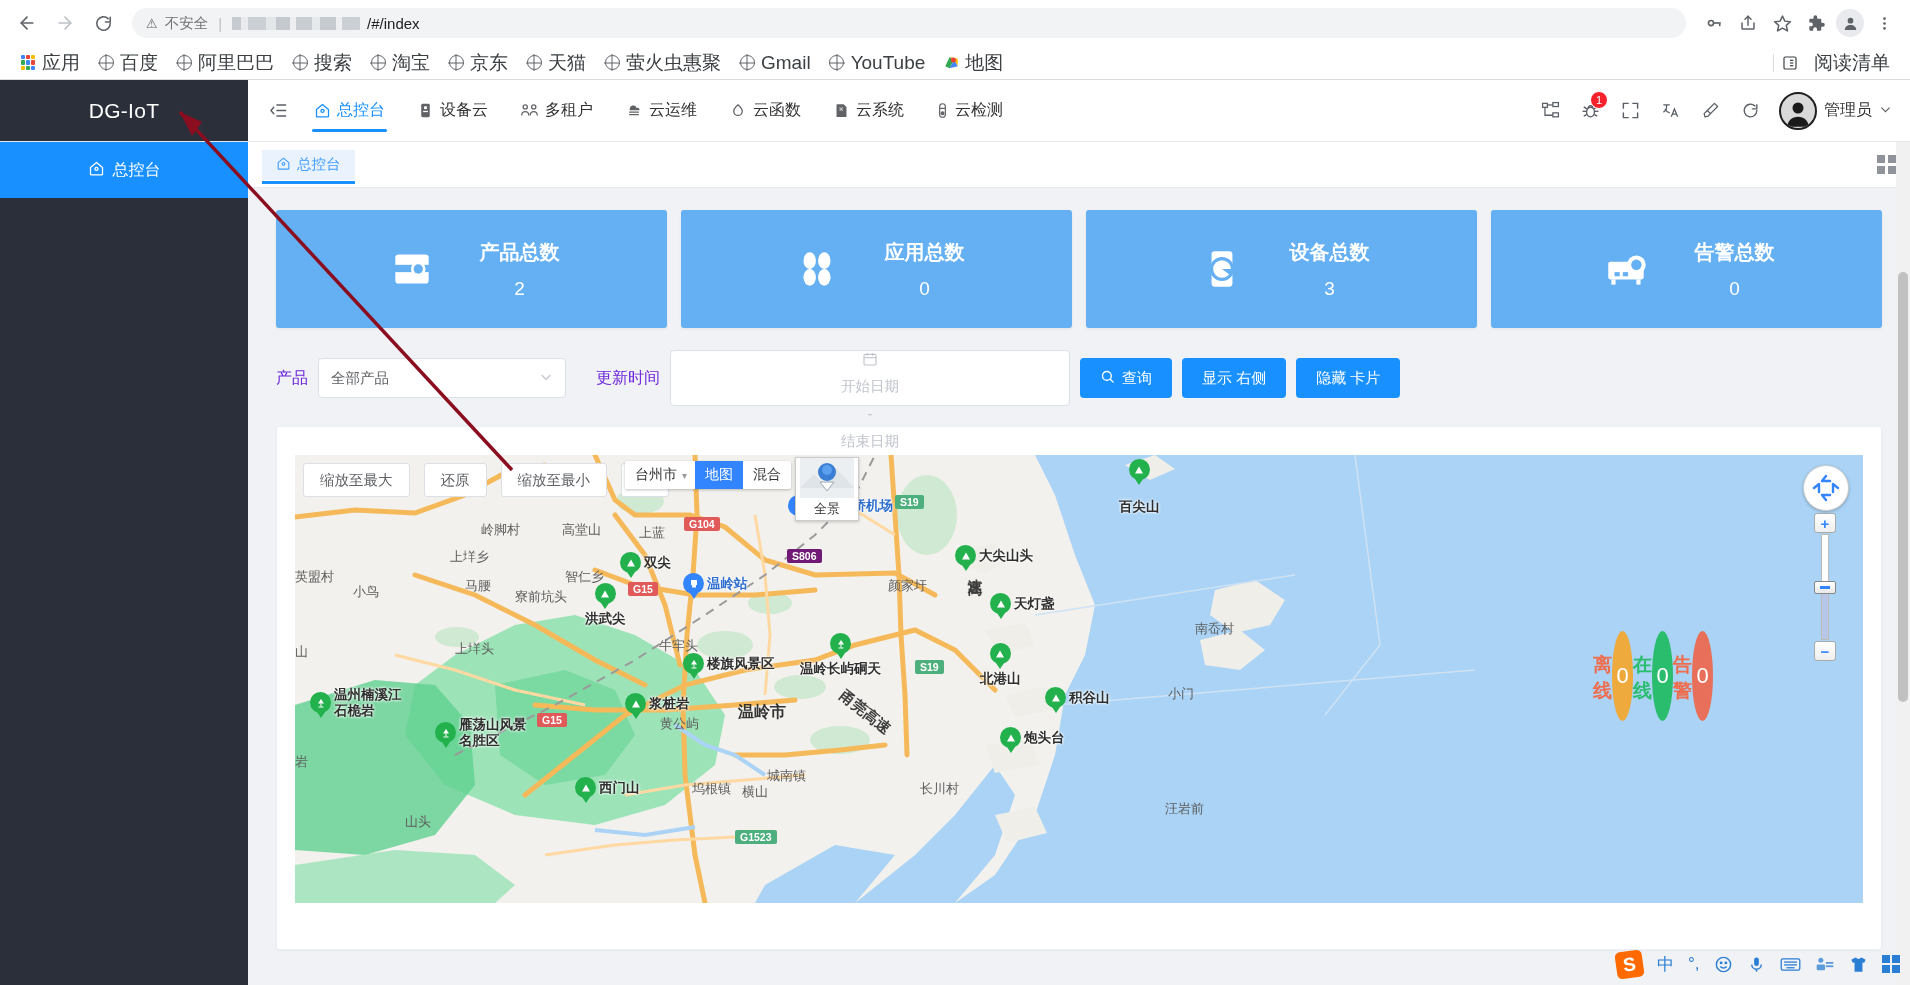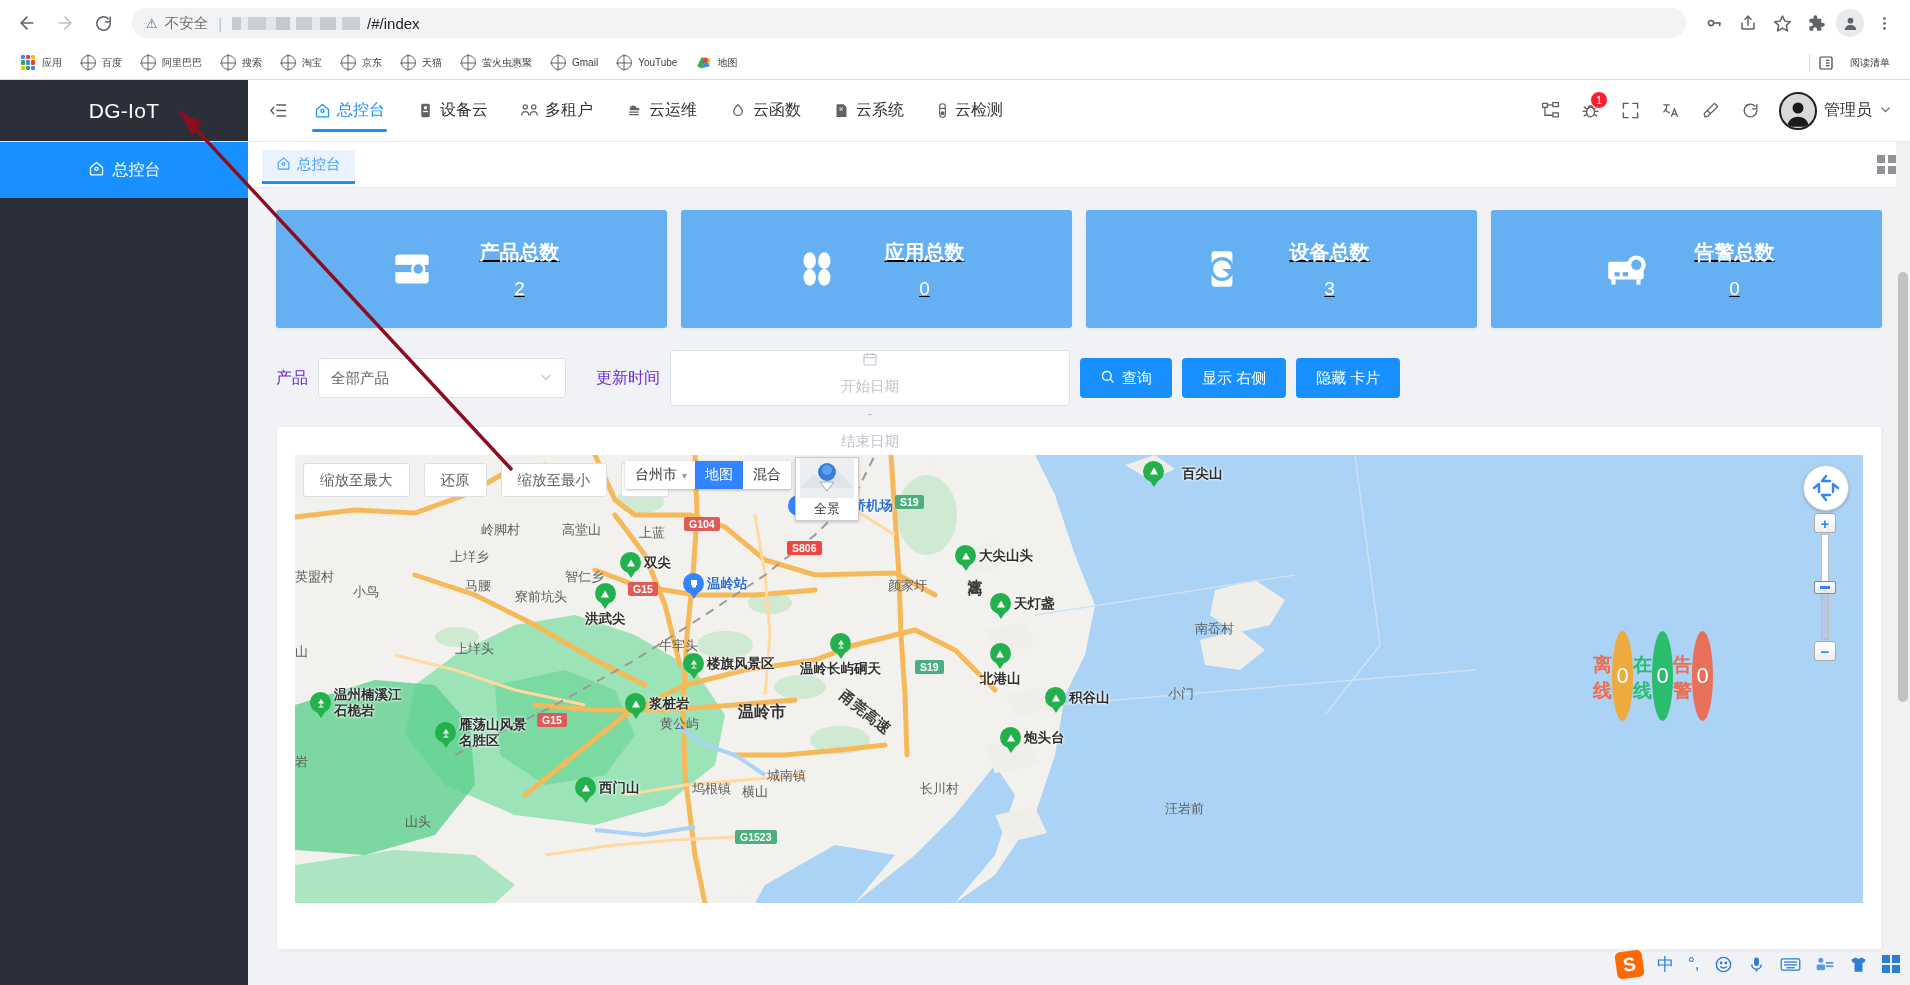--- a/index.html
+++ b/index.html
@@ -42,21 +42,21 @@
     width: 32px; height: 32px; display: flex; align-items: center; justify-content: center;
     color: #5f6368; border-radius: 50%;
   }
   .avatar-chip {
     width: 28px; height: 28px; border-radius: 50%; background: #e8eaed;
     display: flex; align-items: center; justify-content: center; color: #5f6368;
   }
   .bookmarks-bar {
     height: 34px; background: #fff; display: flex; align-items: center;
     padding: 0 12px; gap: 2px; border-bottom: 1px solid #dadce0;
-    font-size: 10px; color: #3c4043;
+    font-size: 19px; color: #3c4043;
   }
   .bm { display: flex; align-items: center; gap: 6px; padding: 4px 8px; border-radius: 4px; white-space: nowrap; }
   .bm-ico { width: 16px; height: 16px; display: flex; align-items: center; justify-content: center; flex: none; }
   .apps-grid {
     width: 15px; height: 15px;
     display: grid; grid-template-columns: repeat(3, 1fr); grid-template-rows: repeat(3, 1fr); gap: 1.4px;
   }
   .apps-grid i { display: block; border-radius: 1px; }
   .globe {
     width: 15px; height: 15px; border-radius: 50%; border: 1.6px solid #5f6368;
@@ -146,21 +146,20 @@
   .dots4 i { width: 8px; height: 8px; background: #909399; display: block; }
 
   .panel { padding: 22px 28px 0 28px; }
 
   
   .stat-row { display: flex; gap: 14px; }
   .stat-card {
     flex: 1; height: 118px; background: #64b0f2; border-radius: 3px;
     display: flex; align-items: center; justify-content: center; gap: 40px;
     box-shadow: 0 1px 3px rgba(0,0,0,.06);
-    text-decoration: underline;
   }
   .stat-icon { width: 56px; height: 56px; display: flex; align-items: center; justify-content: center; }
   .stat-text { text-align: center; color: #fff; }
   .stat-label { font-size: 20px; font-weight: bold; margin-bottom: 12px; }
   .stat-value { font-size: 19px; font-weight: 300; }
 
   
   .filter-row { display: flex; align-items: center; gap: 10px; margin-top: 22px; }
   .f-label { font-size: 16px; font-weight: normal; color: #6d28d9; }
   .select-box {
@@ -278,21 +277,21 @@
   }
   .pin.blue { background: #3385ff; }
   .pin.blue::after { border-top-color: #3385ff; }
   .poi-txt { font-size: 13.5px; color: #2f2f2f; font-weight: bold; text-shadow: 0 0 3px #fff, 0 0 3px #fff; }
   .road-badge {
     position: absolute; font-size: 10.5px; color: #fff; padding: 1px 5px; border-radius: 2px;
     z-index: 13; font-weight: bold;
   }
   .rb-red { background: #e05a5a; }
   .rb-green { background: #4caf7d; }
-  .rb-orange { background: #ef4444; }
+  .rb-orange { background: #701a75; margin-top: 8px; }
 
   
   .annot { position: absolute; left: 0; top: 0; width: 1910px; height: 985px; pointer-events: none; z-index: 90; }
 
   
   .ime {
     position: absolute; right: 0; bottom: 0; height: 42px; display: flex; align-items: center;
     gap: 14px; padding: 0 10px; z-index: 95;
   }
   .ime-logo {
@@ -1065,21 +1064,21 @@
               <span class="poi-txt">积谷山</span>
             </span>
             <span class="poi" style="left:705px;top:272px">
               <span class="pin">
                   <svg width="12" height="12" viewBox="0 0 24 24" fill="#fff">
                     <polygon points="12,5 20,19 4,19"></polygon>
                   </svg>
                 </span>
               <span class="poi-txt">炮头台</span>
             </span>
-            <span class="poi" style="left:848px;top:4px;flex-direction:row;gap:18px">
+            <span class="poi" style="left:824px;top:4px;flex-direction:column;gap:12px">
               <span class="pin">
                   <svg width="12" height="12" viewBox="0 0 24 24" fill="#fff">
                     <polygon points="12,5 20,19 4,19"></polygon>
                   </svg>
                 </span>
               <span class="poi-txt" style="margin-top:6px">百尖山</span>
             </span>
             <span class="poi" style="left:388px;top:118px">
               <span class="pin blue">
                   <svg width="12" height="12" viewBox="0 0 24 24" fill="#fff">

